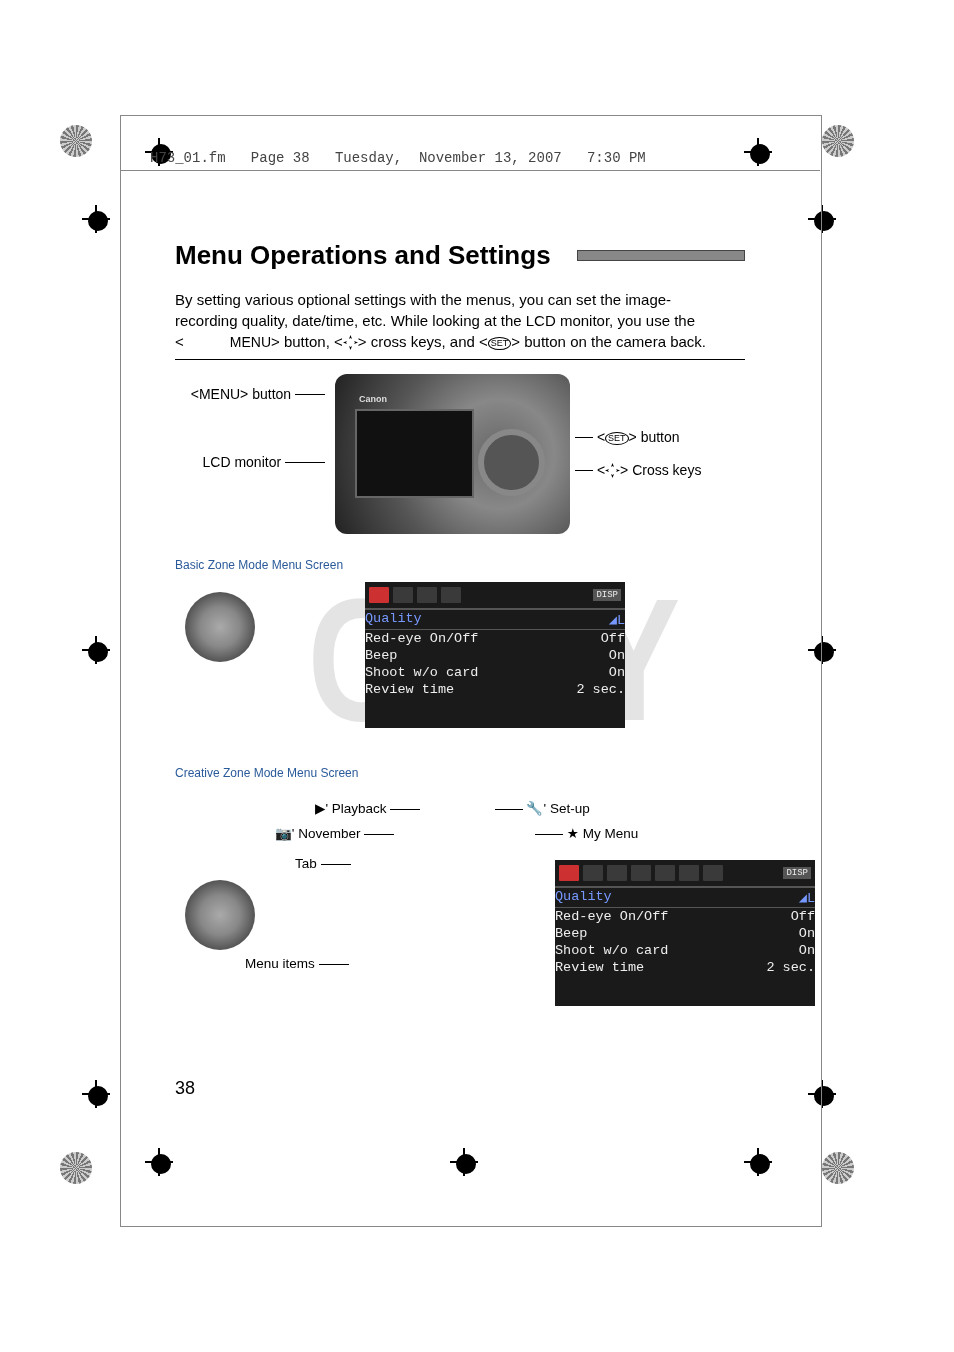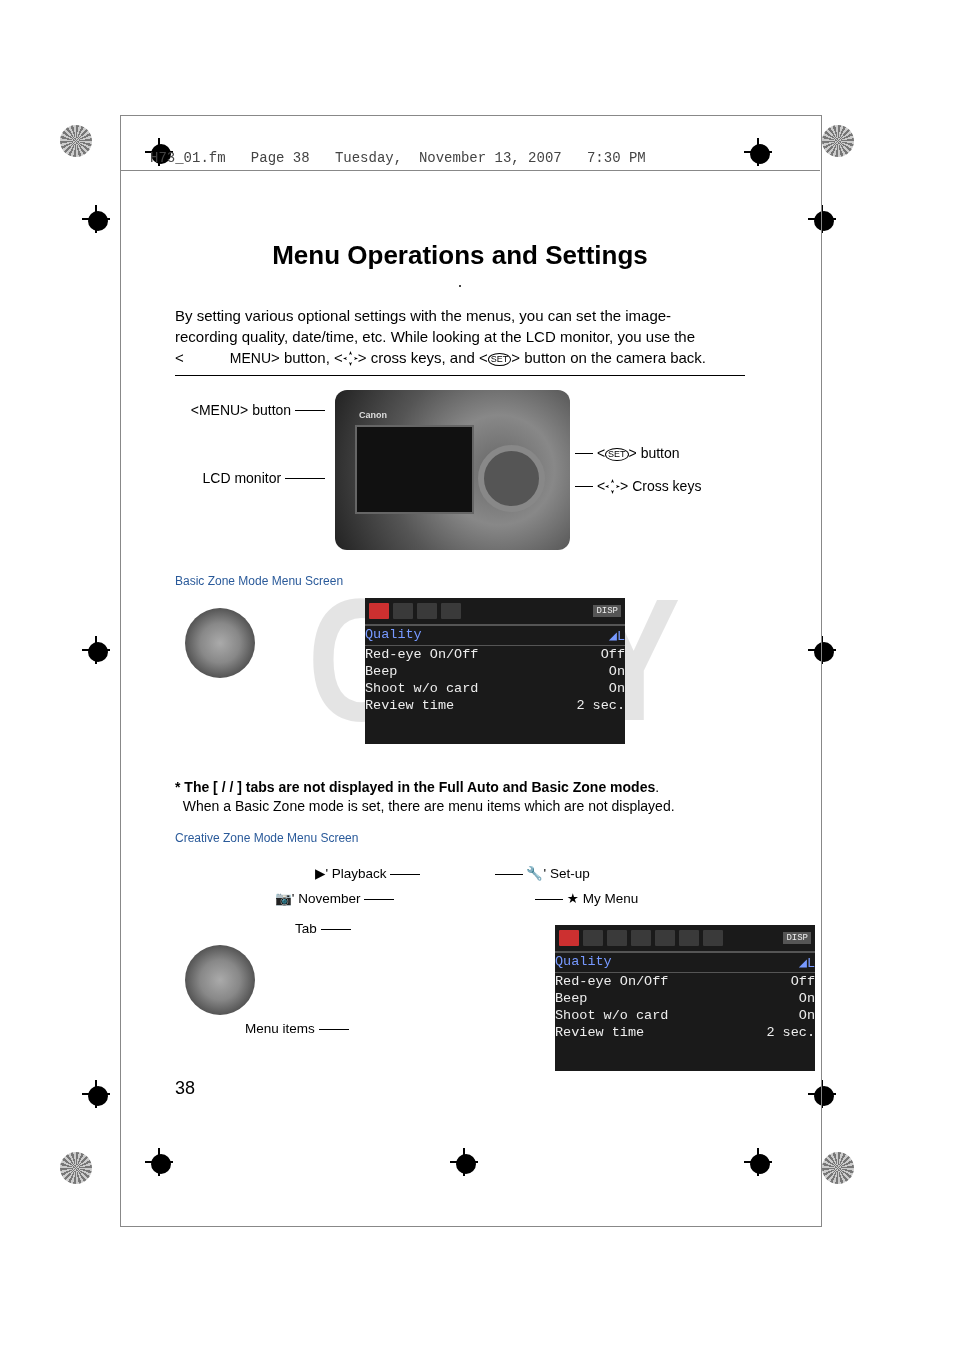--- a/index.html
+++ b/index.html
@@ -42,22 +42,21 @@
     left: 175px;
     top: 240px;
     width: 570px;
   }
   h1.title {
     font-size: 26px;
     font-weight: bold;
     margin: 0 0 18px 0;
     display: flex;
     align-items: center;
-    gap: 14px;
-    flex-direction: column;
+    gap: 26px;
   }
   h1.title .bar {
     flex: 1;
     height: 9px;
     background: #888;
     border: 1px solid #444;
   }
   .intro {
     font-size: 15px;
     line-height: 1.4;
@@ -405,24 +404,20 @@
           <span>On</span>
         </div>
       <div class="row">
           <span>Review time</span>
           <span>2 sec.</span>
         </div>
       <div class="pad"></div>
     </div>
   </div>
 
-  <div class="note">
-    <span class="star">* </span><span class="bold">The [   /   /   ] tabs are not displayed in the Full Auto and Basic Zone modes</span>.<br>
-    &nbsp;&nbsp;<span>When a Basic Zone mode is set, there are menu items which are not displayed.</span>
-  </div>
 
   <div class="section-title">Creative Zone Mode Menu Screen</div>
 
   <div class="creative-figure">
     <div class="mode-dial"></div>
 
     <div class="anno" style="left:140px;top:10px;">
       <span>▶'</span>
       <span>Playback</span>
       <span class="dash" style="width:30px;"></span>

